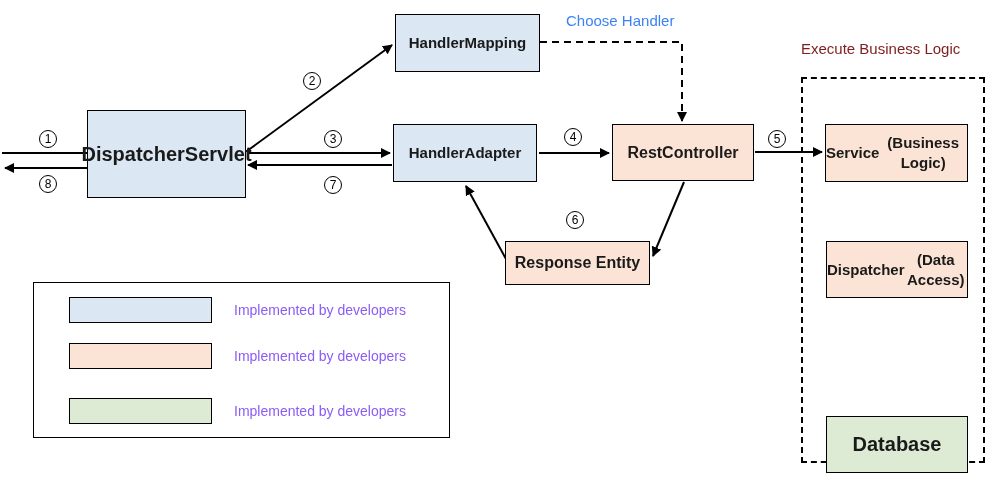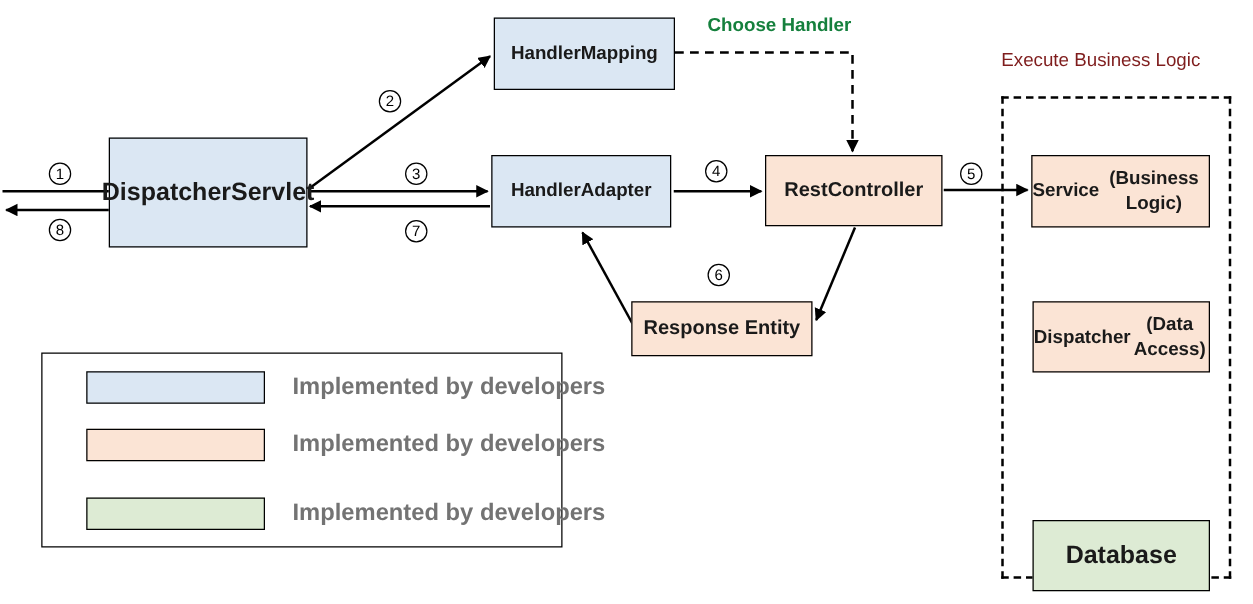--- a/index.html
+++ b/index.html
@@ -25,21 +25,21 @@
   .exec-box{
     position:absolute;left:801px;top:77px;width:184px;height:386px;box-sizing:border-box;
     border:2px dashed #000;background:transparent;
   }
   .exec-label{
     position:absolute;left:801px;top:40px;width:184px;
     font-size:15px;color:#7f1d1d;font-weight:400;
   }
   .choose-label{
     position:absolute;left:566px;top:12px;width:130px;
-    font-size:15px;color:#15803d;font-weight:700;white-space:nowrap;
+    font-size:15px;color:#3b82f6;font-weight:400;white-space:nowrap;
   }
   .badge{
     position:absolute;width:18px;height:18px;border:1.5px solid #000;border-radius:50%;
     box-sizing:border-box;display:flex;align-items:center;justify-content:center;
     font-size:12px;font-weight:400;background:#fff;color:#000;line-height:1;
   }
   .n1{left:39px;top:130px;} .n2{left:303px;top:72px;} .n3{left:324px;top:130px;}
   .n4{left:564px;top:128px;} .n5{left:768px;top:130px;} .n6{left:566px;top:211px;}
   .n7{left:324px;top:176px;} .n8{left:39px;top:175px;}
   .legend{
@@ -47,21 +47,21 @@
     border:1px solid #000;background:#fff;
   }
   .legend-row{position:absolute;left:0;width:100%;height:26px;}
   .legend-row.r1{top:14px;} .legend-row.r2{top:60px;} .legend-row.r3{top:115px;}
   .swatch{
     position:absolute;left:35px;top:0;width:143px;height:26px;box-sizing:border-box;
     border:1px solid #000;
   }
   .legend-label{
     position:absolute;left:200px;top:0;height:26px;display:flex;align-items:center;
-    font-size:19px;color:#737373;font-weight:700;white-space:nowrap;
+    font-size:14px;color:#8b5cf6;font-weight:400;white-space:nowrap;
   }
 </style>
 </head>
 <body>
 
 <div class="stage">
 
   <svg class="wires" viewBox="0 0 1002 483">
     <defs>
       <marker id="ah" markerUnits="userSpaceOnUse" markerWidth="12" markerHeight="12" refX="9" refY="5" orient="auto">

